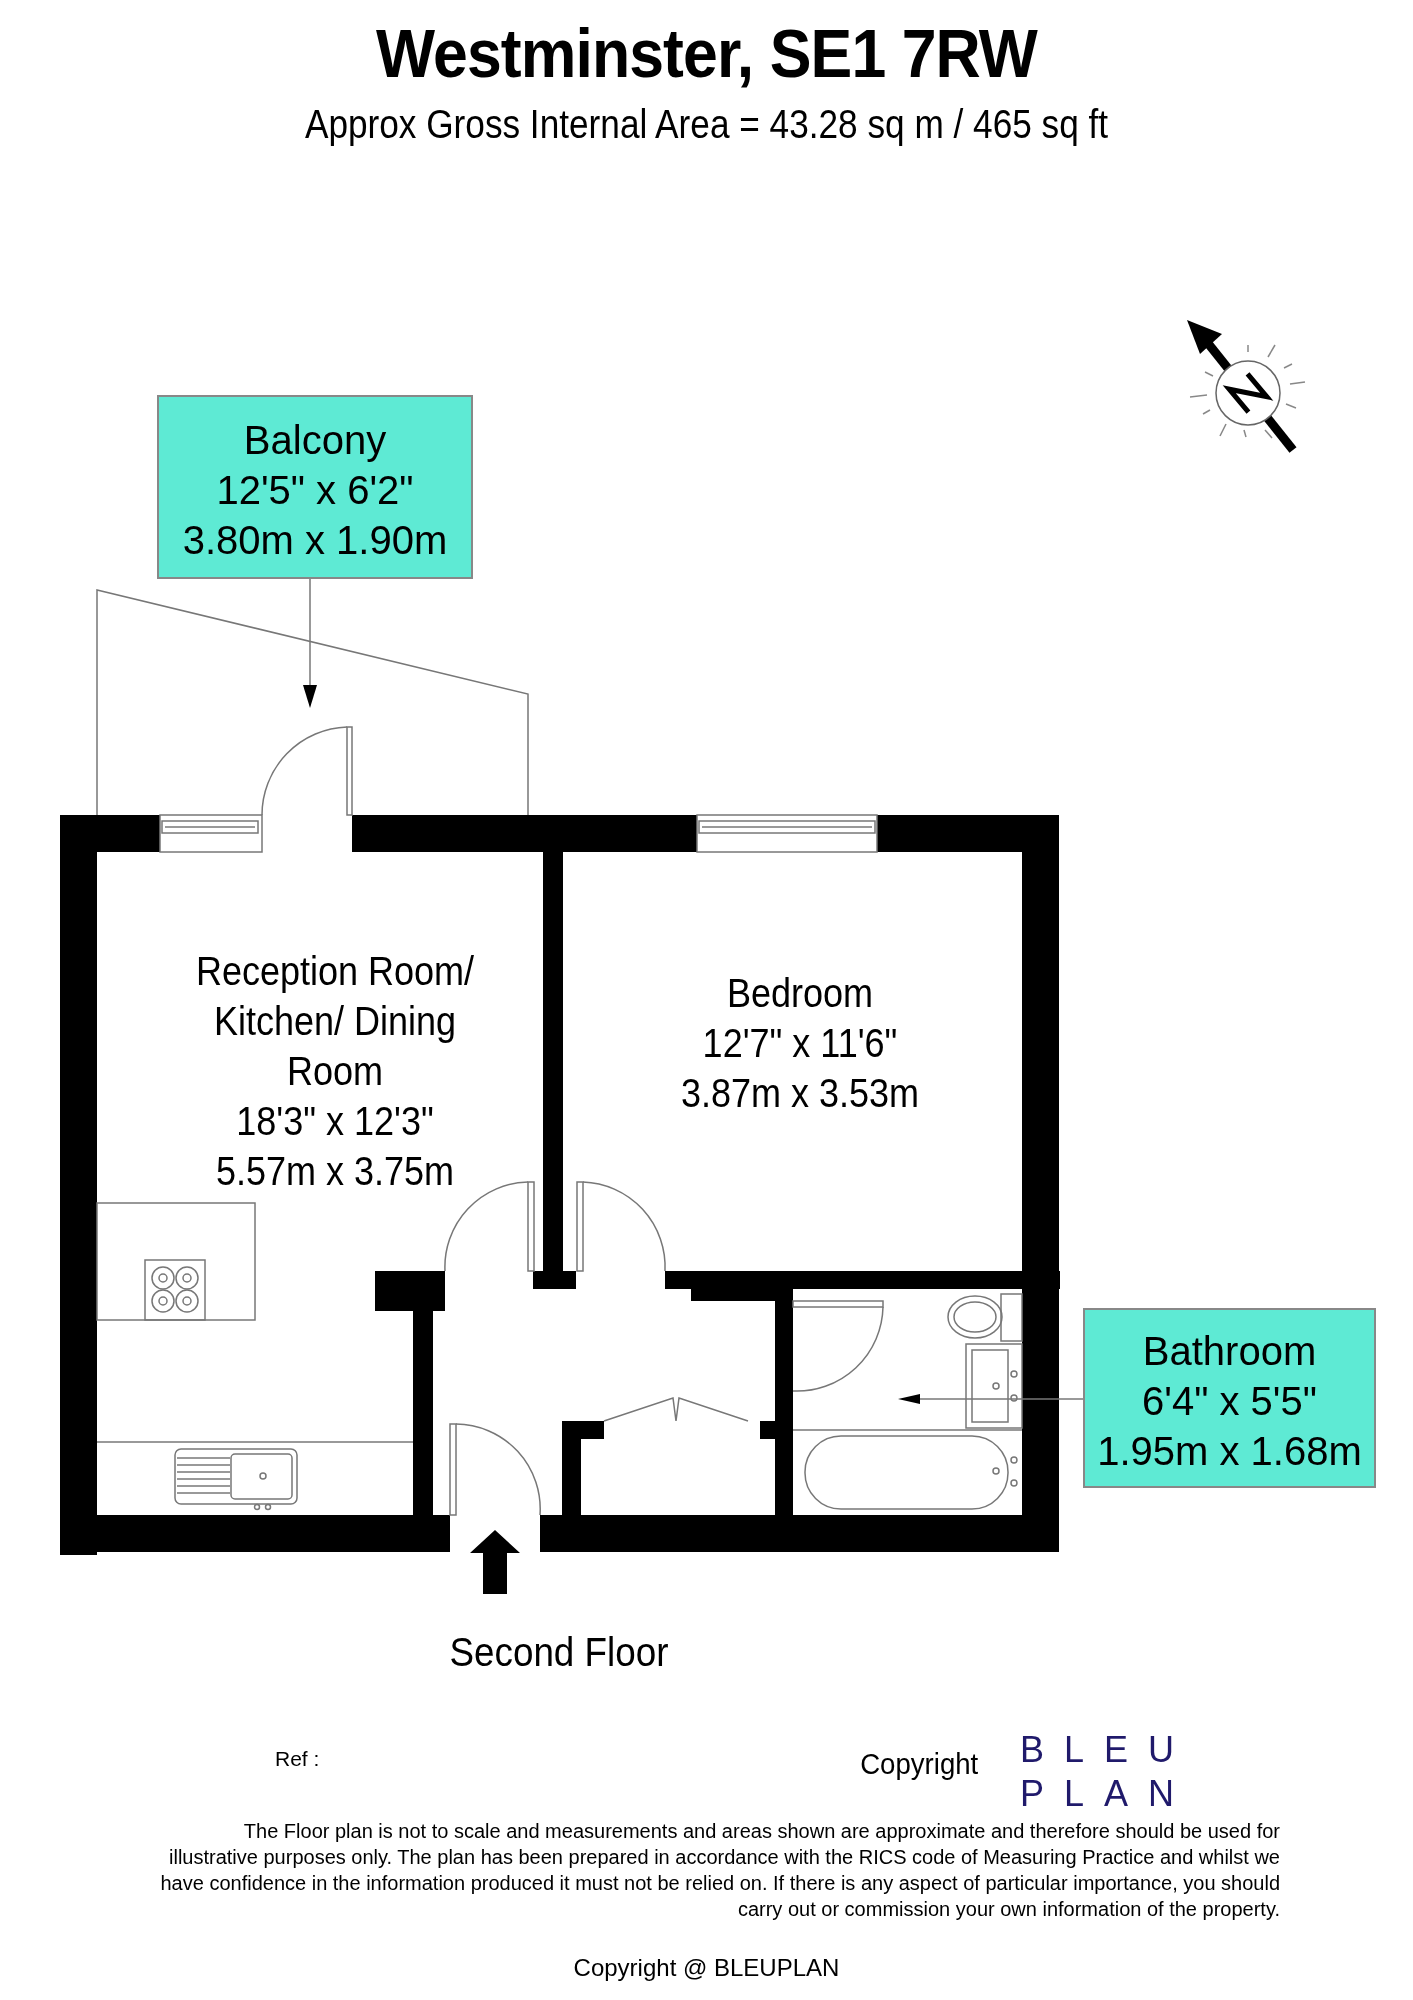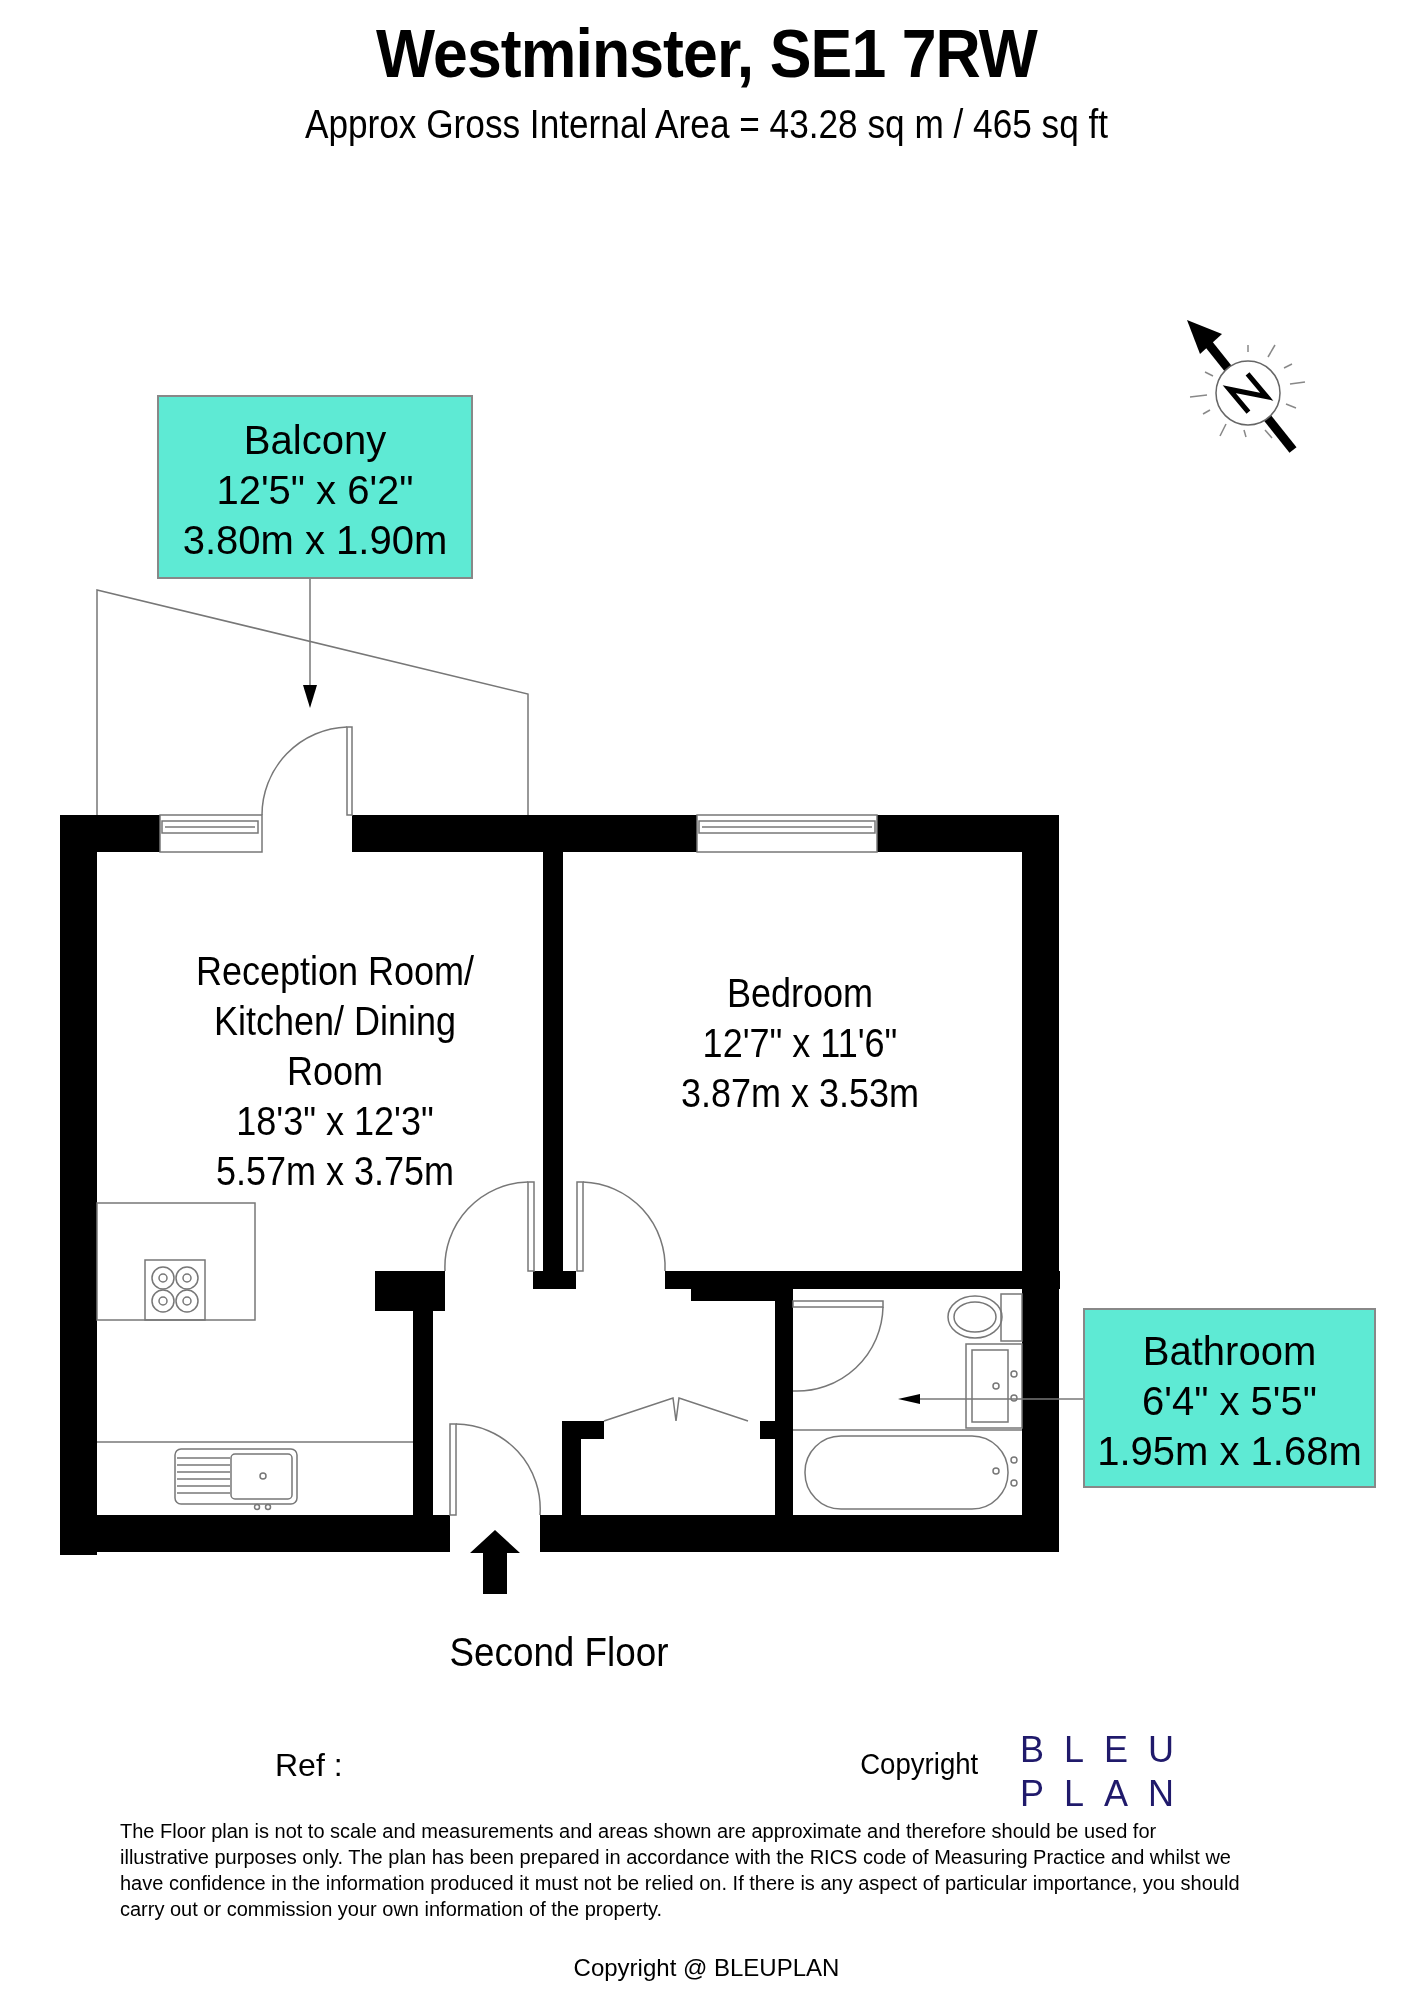--- a/index.html
+++ b/index.html
@@ -9,25 +9,25 @@
              font-size: 68px; font-weight: bold; letter-spacing: -1px; transform: scaleX(0.92); }
     .subtitle { position: absolute; left: 0; width: 1413px; top: 102px; text-align: center;
                 font-size: 40px; transform: scaleX(0.88); }
     svg.plan { position: absolute; left: 0; top: 0; }
     .label-box { position: absolute; border: 2px solid #888; background: #5eead4; box-sizing: border-box;
                  text-align: center; font-size: 40px; line-height: 50px; }
     .room-label { position: absolute; text-align: center; font-size: 40px; line-height: 50px;
                   transform: scaleX(0.9); }
     .line { display: block; white-space: nowrap; }
     .floor-label { position: absolute; left: 440px; top: 1630px; font-size: 40px; transform: scaleX(0.92); }
-    .ref { position: absolute; left: 275px; top: 1747px; font-size: 32px; }
+    .ref { position: absolute; left: 275px; top: 1747px; font-size: 21px; }
     .copyright { position: absolute; left: 855px; top: 1747px; font-size: 30px; transform: scaleX(0.92); }
     .logo { position: absolute; left: 1020px; top: 1728px; color: #201a6b; font-weight: normal;
             font-size: 36px; line-height: 44px; letter-spacing: 20px; }
-    .disclaimer { position: absolute; left: 120px; width: 1160px; top: 1818px; text-align: left;
+    .disclaimer { position: absolute; left: 120px; width: 1160px; top: 1818px; text-align: right;
                   font-size: 20px; line-height: 26px; }
     .footer-copy { position: absolute; left: 0; width: 1413px; top: 1925px; text-align: center; font-size: 24px; margin-top: 29px; }
   </style>
 </head>
 <body>
 
 <div class="title">Westminster, SE1 7RW</div>
 <div class="subtitle">Approx Gross Internal Area = 43.28 sq m / 465 sq ft</div>
 
 <svg class="plan" width="1413" height="2000" viewBox="0 0 1413 2000">

